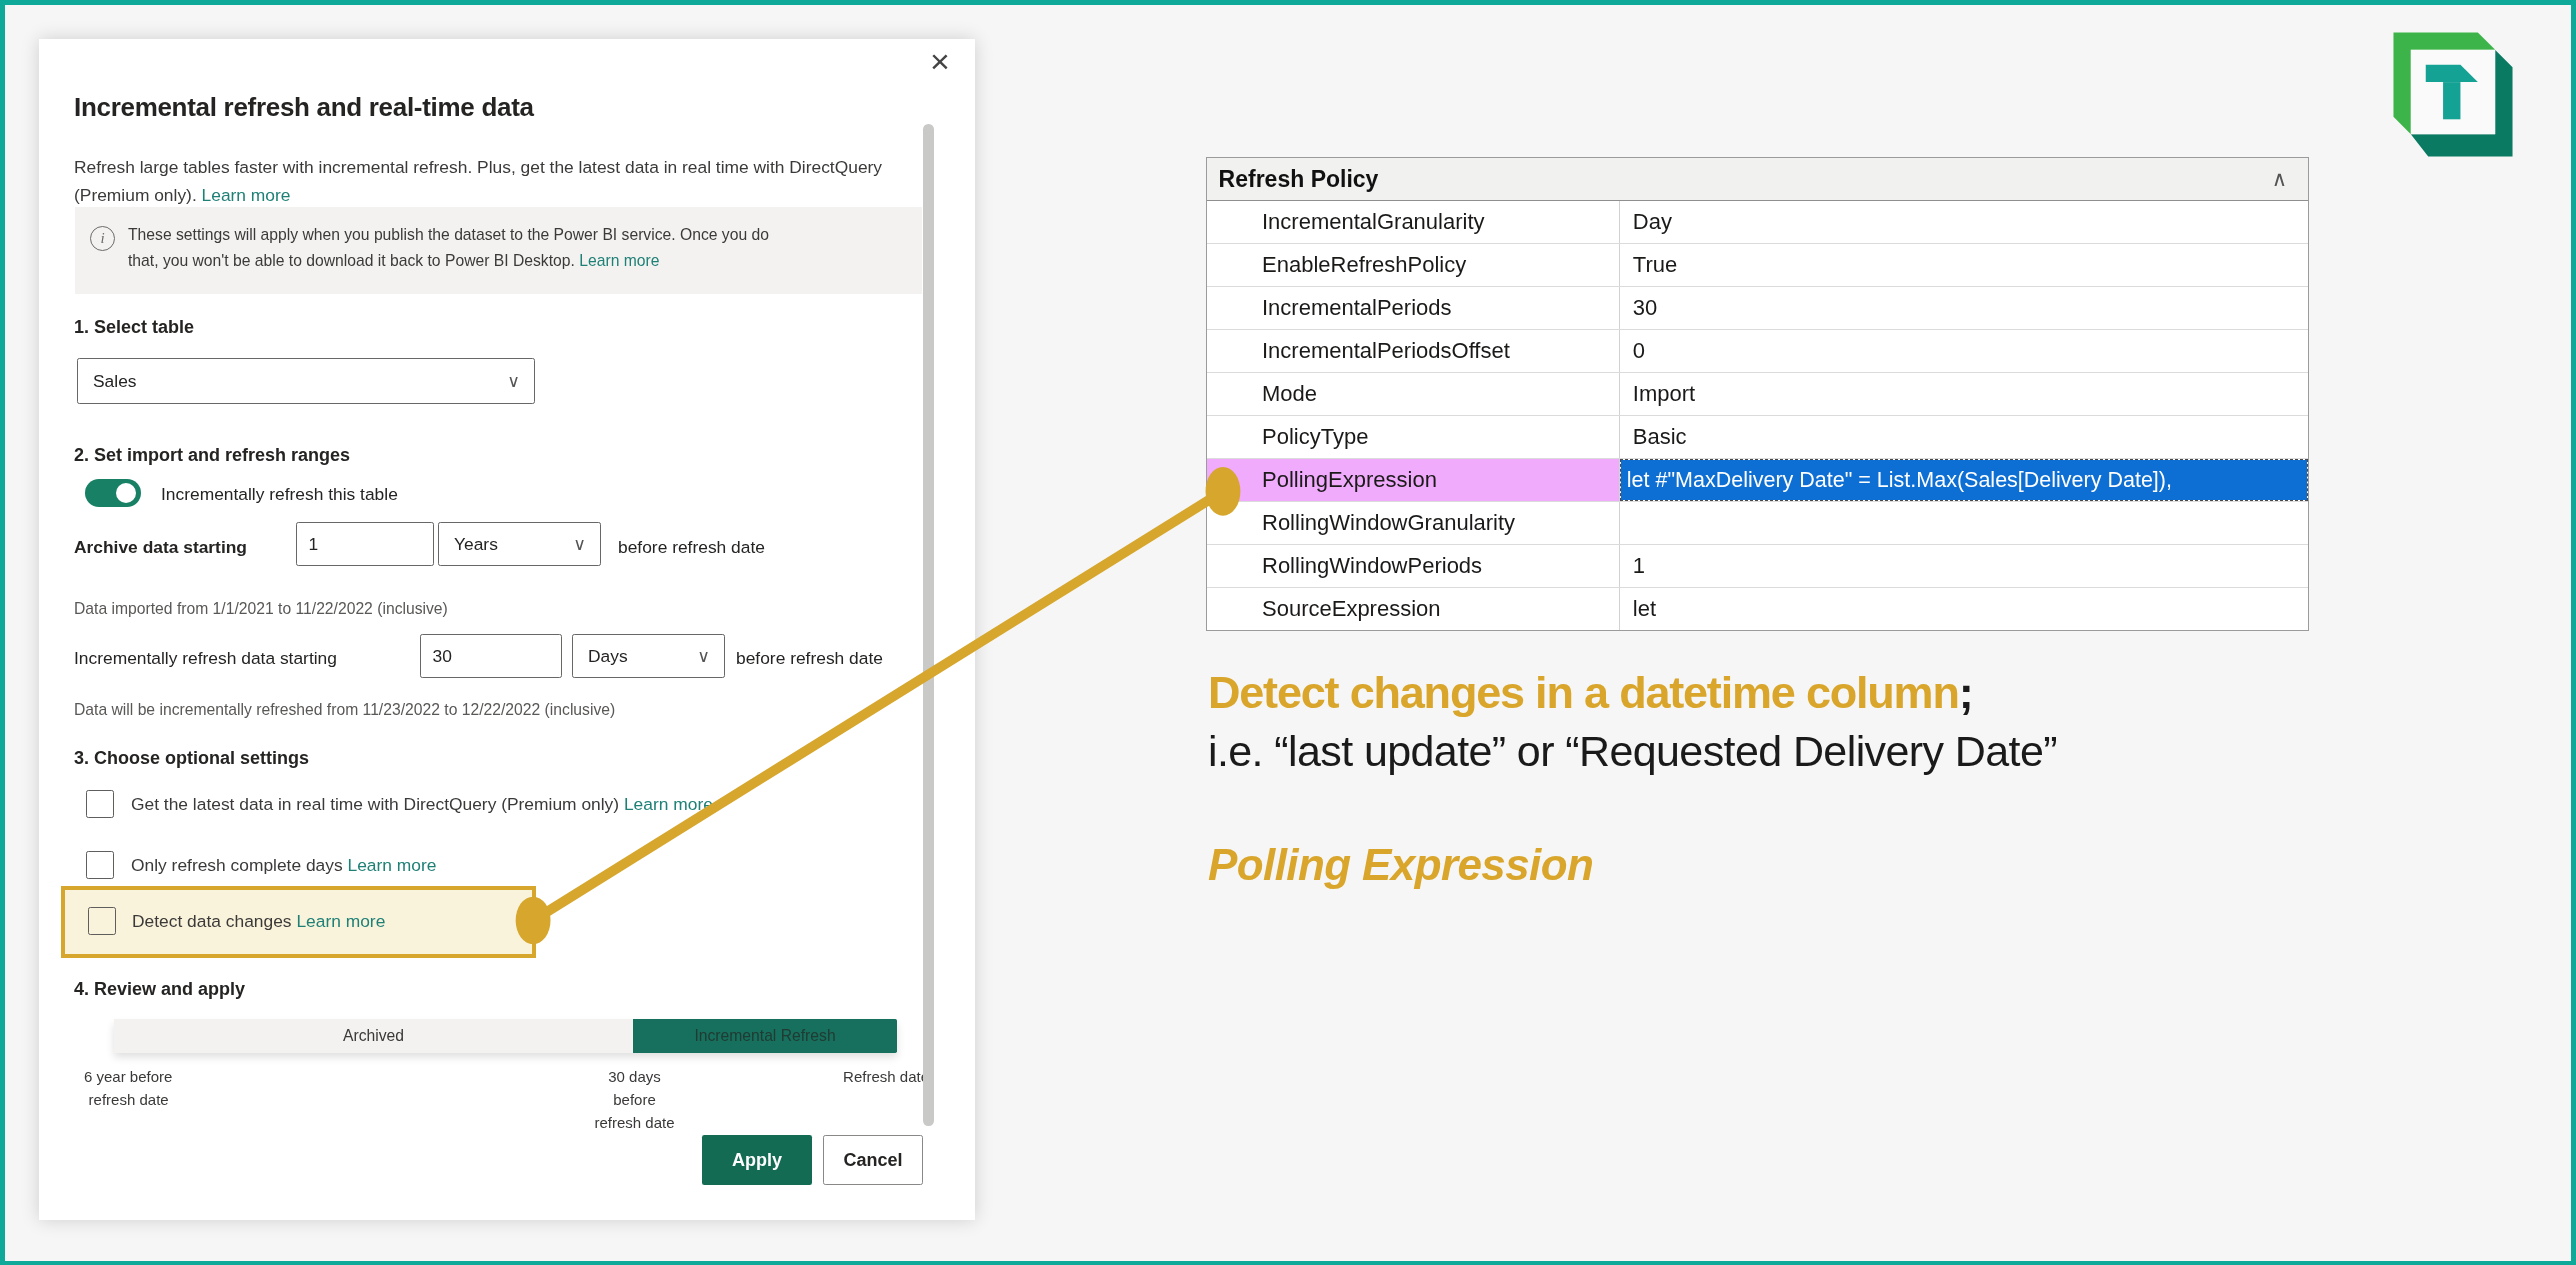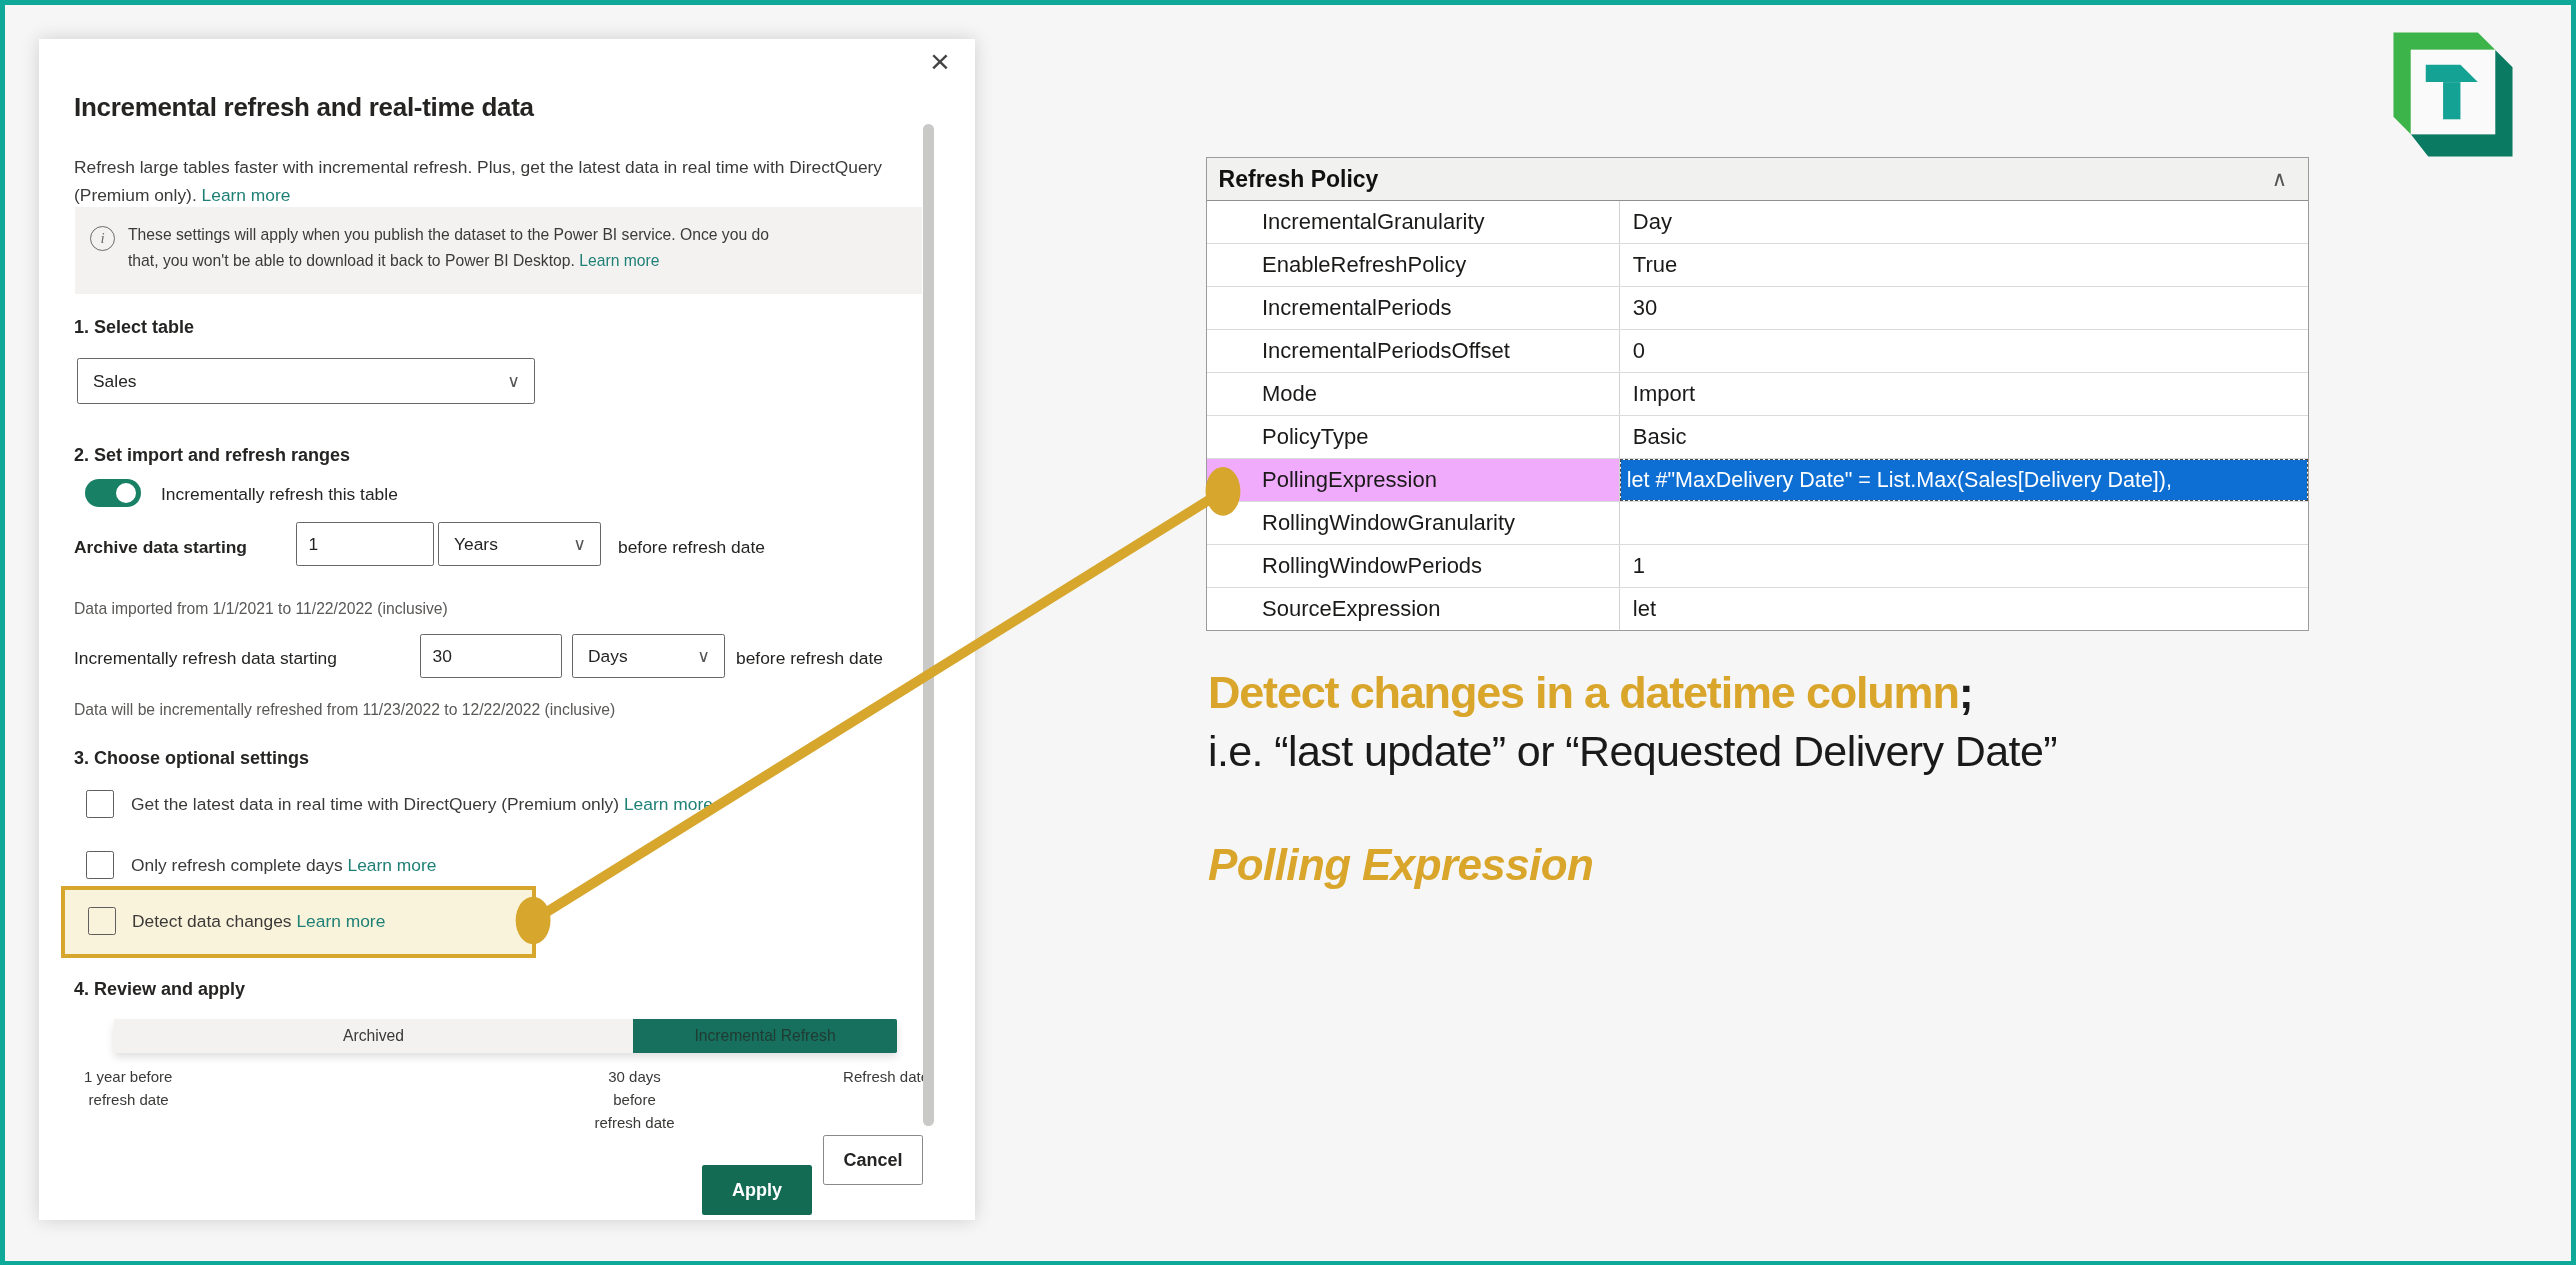--- a/index.html
+++ b/index.html
@@ -46,21 +46,21 @@
   .cbrow .cbox{position:absolute;width:25.6px;height:25.6px;border:1.7px solid #605E5C;border-radius:2.3px;background:transparent;cursor:pointer;}
   .cbrow .clabel{position:absolute;font-size:17.4px;color:#3B3A39;white-space:nowrap;}
   .hl-box{position:absolute;left:22px;top:847px;width:475px;height:72px;border:4.6px solid #D6A62D;background:#FAF3DC;box-sizing:border-box;}
   
   .bar{position:absolute;left:75px;top:980px;width:783px;height:34px;display:flex;box-shadow:0 4.6px 8.1px rgba(0,0,0,0.13);}
   .bar .seg-arch{width:519px;background:#F3F2F0;display:flex;align-items:center;justify-content:center;font-size:15.7px;color:#3A3938;}
   .bar .seg-incr{flex:1;background:#17705D;display:flex;align-items:center;justify-content:center;font-size:15.7px;color:#203B33;border-radius:0 1.7px 1.7px 0;}
   .mark{position:absolute;font-size:15px;line-height:23px;color:#3A3938;}
   .btn{position:absolute;top:1096px;height:50px;border-radius:2.3px;display:flex;align-items:center;justify-content:center;
        font-size:18px;font-weight:700;cursor:pointer;box-sizing:border-box;}
-  .btn-apply{left:663px;width:110px;background:#136B54;color:#fff;margin-top:30px;}
+  .btn-apply{left:663px;width:110px;background:#136B54;color:#fff;}
   .btn-cancel{left:784px;width:100px;background:#fff;border:1.2px solid #8A8886;color:#252423;}
   .vscroll{position:absolute;left:884px;top:85px;width:10.5px;height:1002px;background:#C9C9C7;border-radius:5.2px;}
 
   
   .grid{
     position:absolute;left:1206px;top:157px;width:1103px;background:#fff;
     border:1.2px solid #9B9B9B;box-sizing:border-box;z-index:2;
   }
   .grid-header{
     height:42px;background:#F1F1F0;border-bottom:1.2px solid #8F8F8F;
@@ -160,21 +160,21 @@
     <span class="clabel" style="left:93px;top:872px;"><span>Detect data changes</span> <a class="link">Learn more</a></span>
   </div>
 
   <div class="step-label" style="top:940px;">4. Review and apply</div>
 
   <div class="bar">
     <div class="seg-arch">Archived</div>
     <div class="seg-incr">Incremental Refresh</div>
   </div>
   <div class="mark" style="left:45px;top:1026px;">
-    <div>1 year before</div>
+    <div>6 year before</div>
     <div style="padding-left:4.6px;">refresh date</div>
   </div>
   <div class="mark" style="left:546px;top:1026px;width:99px;text-align:center;">
     <div>30 days before</div>
     <div>refresh date</div>
   </div>
   <div class="mark" style="left:791px;top:1026px;width:99px;text-align:right;">
     <div>Refresh date</div>
   </div>
 

